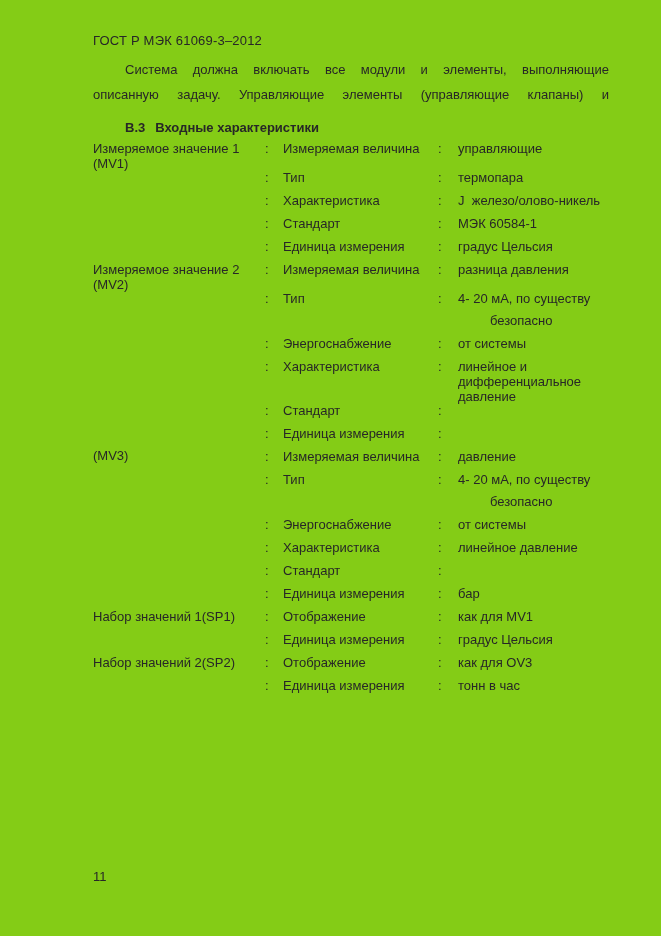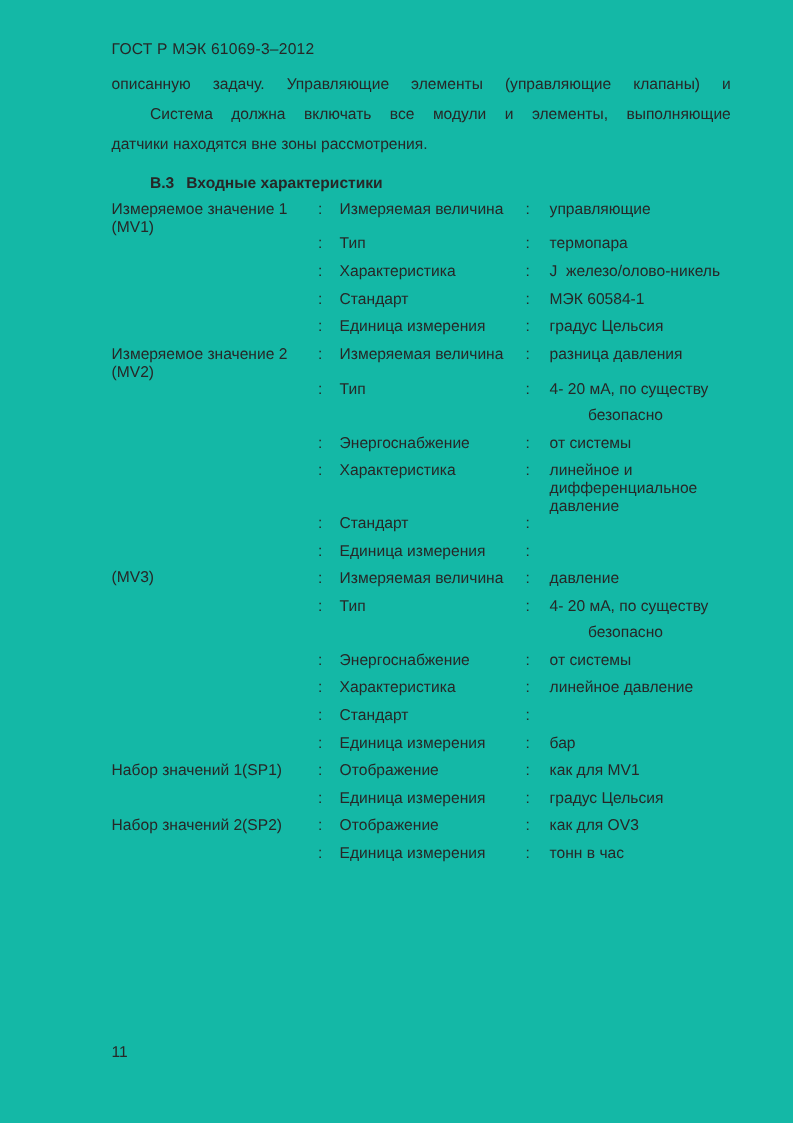--- a/index.html
+++ b/index.html
@@ -1,20 +1,20 @@
 <!DOCTYPE html>
 <html><head>
 <meta charset="utf-8">
 <style>
   html, body { margin: 0; padding: 0; background: #f6f6f6; }
   .page {
     position: relative;
     width: 661px;
     height: 936px;
-    background: #14b8a6;
+    background: #84cc16;
     color: #272727;
     font-family: "Liberation Sans", sans-serif;
     font-size: 13px;
     overflow: hidden;
   }
   .content {
     position: absolute;
     left: 93px;
     top: 33px;
     width: 516px;
@@ -51,23 +51,22 @@
 </head>
 <body>
 
 <div class="page">
   <div class="content">
 
     <div class="doc-number">ГОСТ Р МЭК 61069-3–2012</div>
 
 
     <div class="para">
+      <div class="pline first">Система должна включать все модули и элементы, выполняющие</div>
       <div class="pline">описанную задачу. Управляющие элементы (управляющие клапаны) и</div>
-      <div class="pline first">Система должна включать все модули и элементы, выполняющие</div>
-      <div class="pline last">датчики находятся вне зоны рассмотрения.</div>
     </div>
 
     <div class="heading">
       <span class="num">В.3</span><span>Входные характеристики</span>
     </div>
 
     <div class="spec-table">
         <div class="trow">
           <div class="c1">
             <div>Измеряемое значение 1</div>

